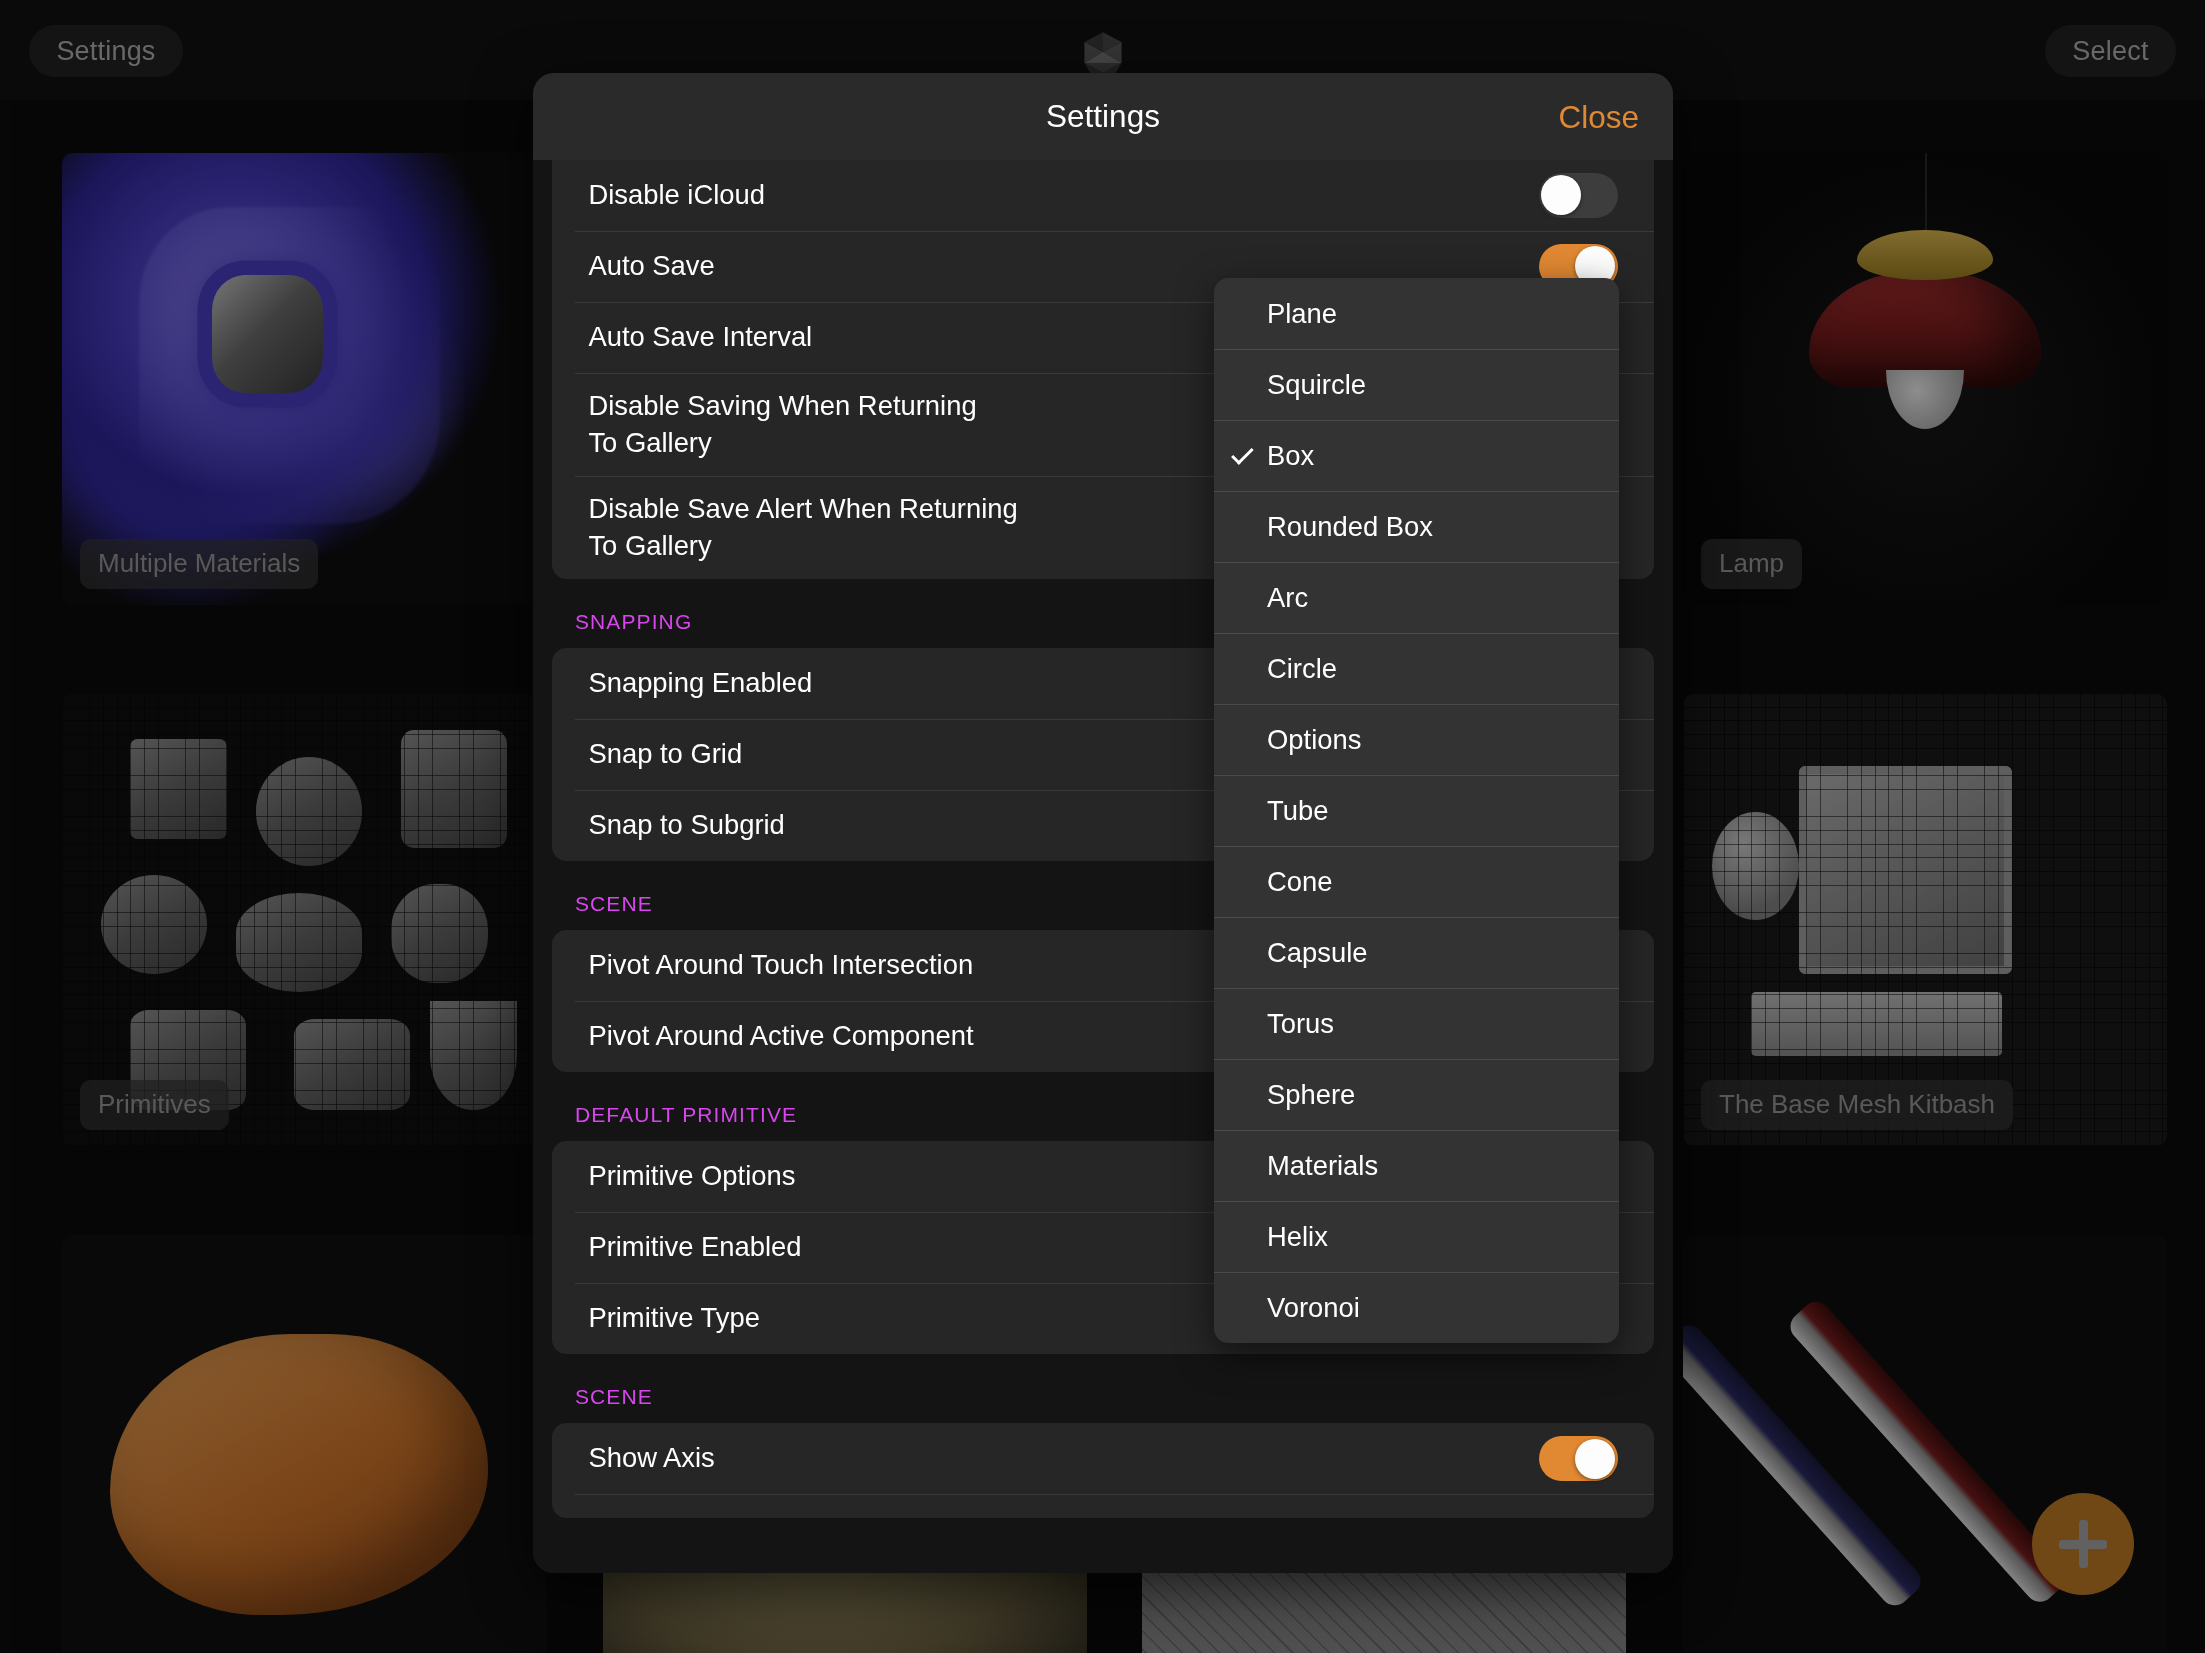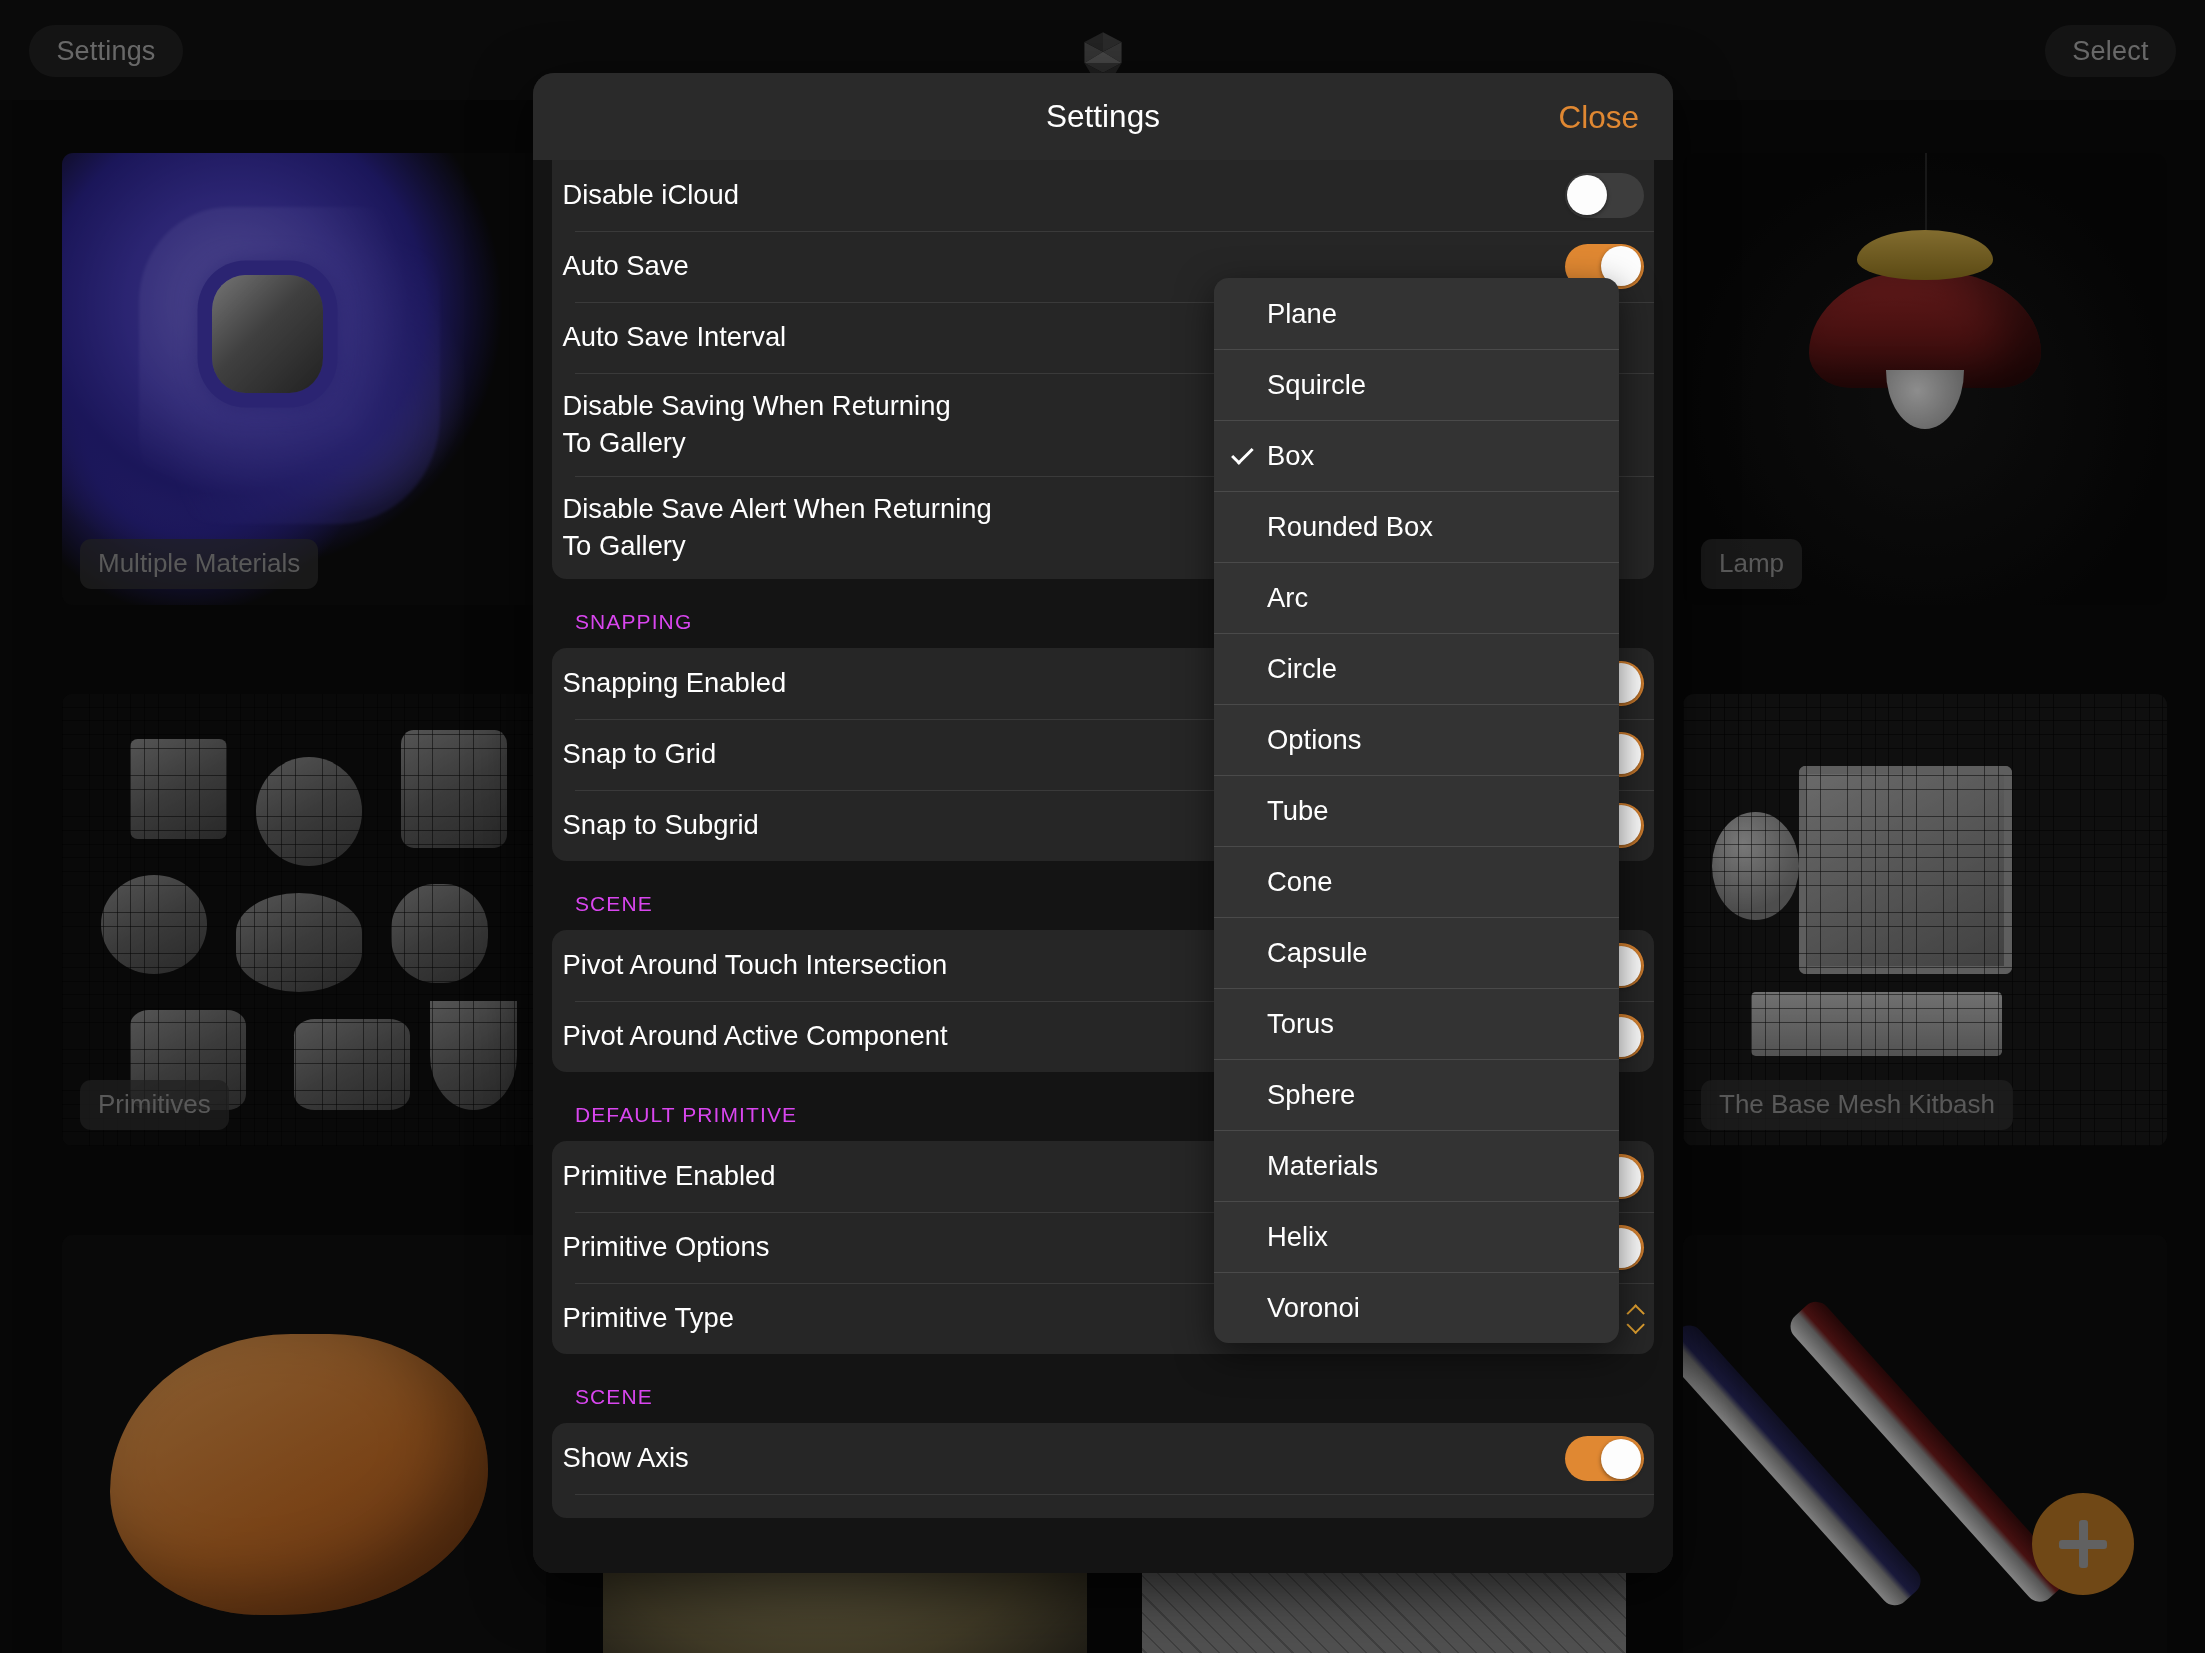--- a/index.html
+++ b/index.html
@@ -221,21 +221,21 @@
   .group {
     background:#262626;
     border-radius: 14.5px;
     margin-bottom: 3.2px;
     overflow: hidden;
   }
   .row {
     position: relative;
     display:flex; align-items:center;
     min-height: 71px;
-    padding: 0 10px;
+    padding: 0 36px;
   }
   .row + .row:before {
     content:""; position:absolute; left:22.6px; right:0; top:0;
     height:0.8px; background:#3a3a3a;
   }
   .row-label {
     color:#fff; font-size: 27.4px; line-height: 1.35;
     flex: 1 1 auto;
   }
   .row-tall { min-height: 103px; }
@@ -469,27 +469,27 @@
           <div class="row-label">Pivot Around Active Component</div>
           <div class="toggle on">
               <div class="knob"></div>
             </div>
         </div>
       </div>
 
       <div class="section-head">DEFAULT PRIMITIVE</div>
       <div class="group">
         <div class="row">
+          <div class="row-label">Primitive Options</div>
+          <div class="toggle on">
+              <div class="knob"></div>
+            </div>
+        </div>
+        <div class="row">
           <div class="row-label">Primitive Enabled</div>
-          <div class="toggle on">
-              <div class="knob"></div>
-            </div>
-        </div>
-        <div class="row">
-          <div class="row-label">Primitive Options</div>
           <div class="toggle on">
               <div class="knob"></div>
             </div>
         </div>
         <div class="row">
           <div class="row-label">Primitive Type</div>
           <div class="row-value">
             <span>Box</span>
             <span class="chev-ud"></span>
           </div>

